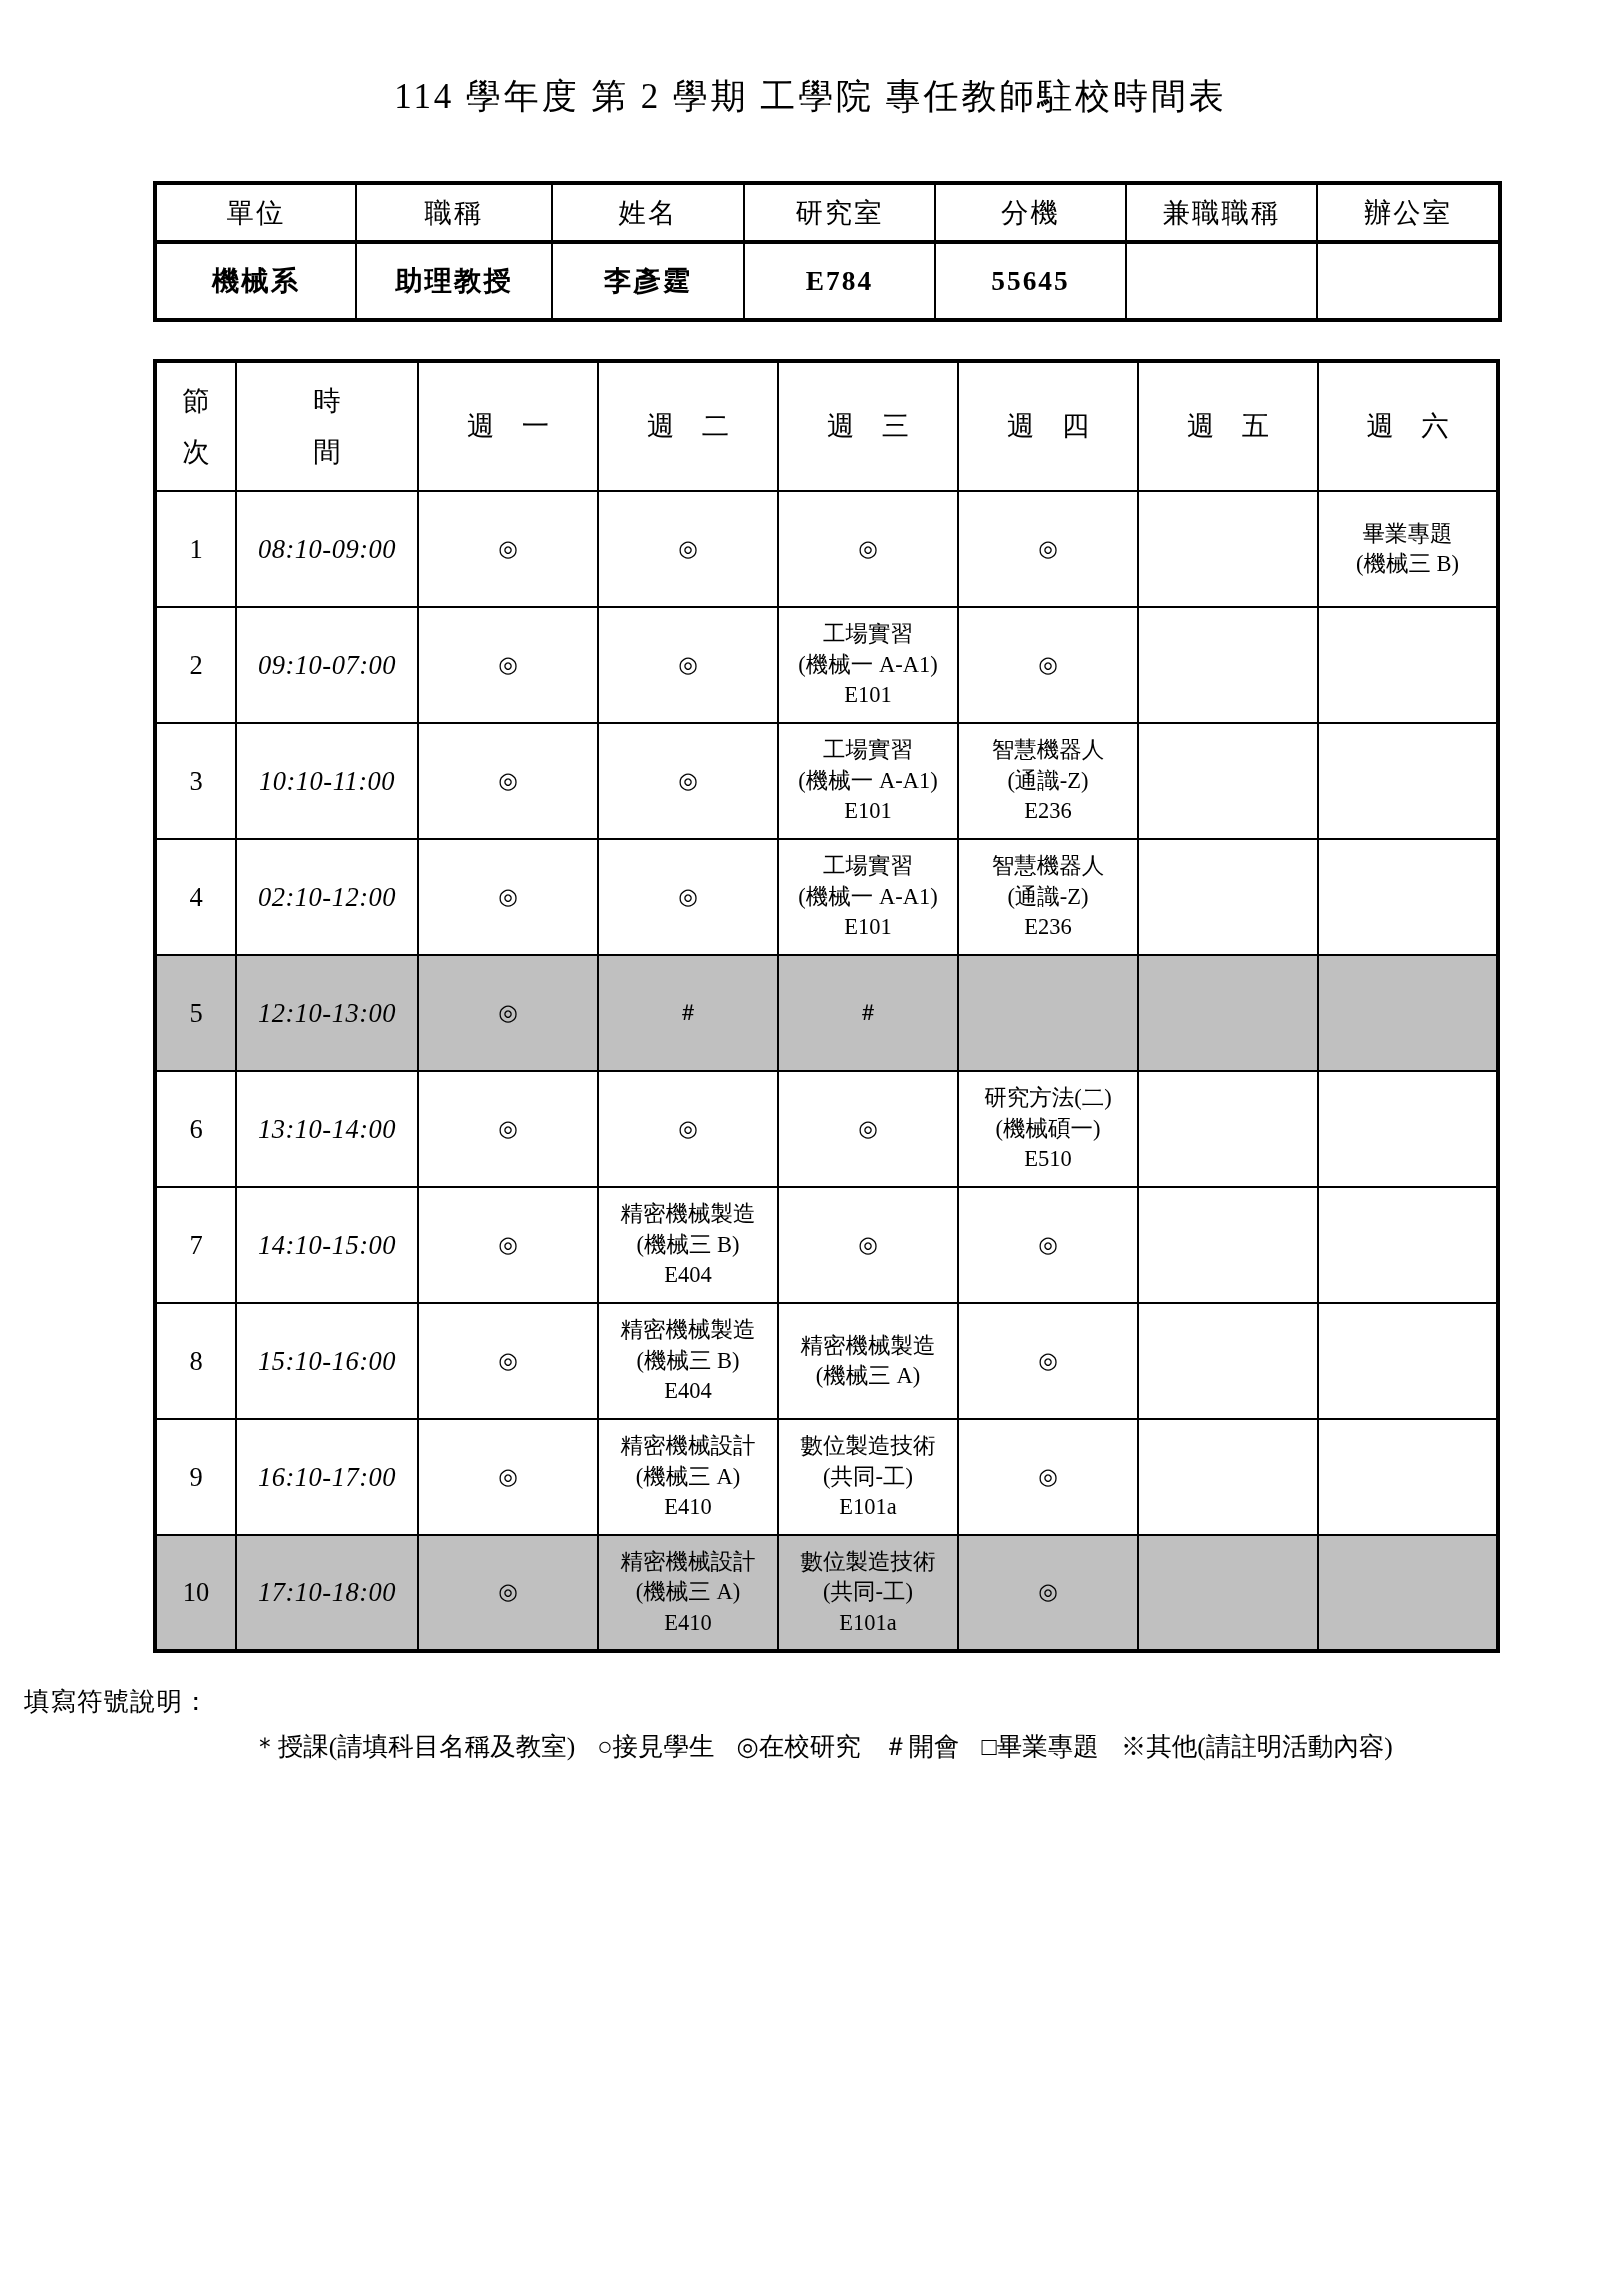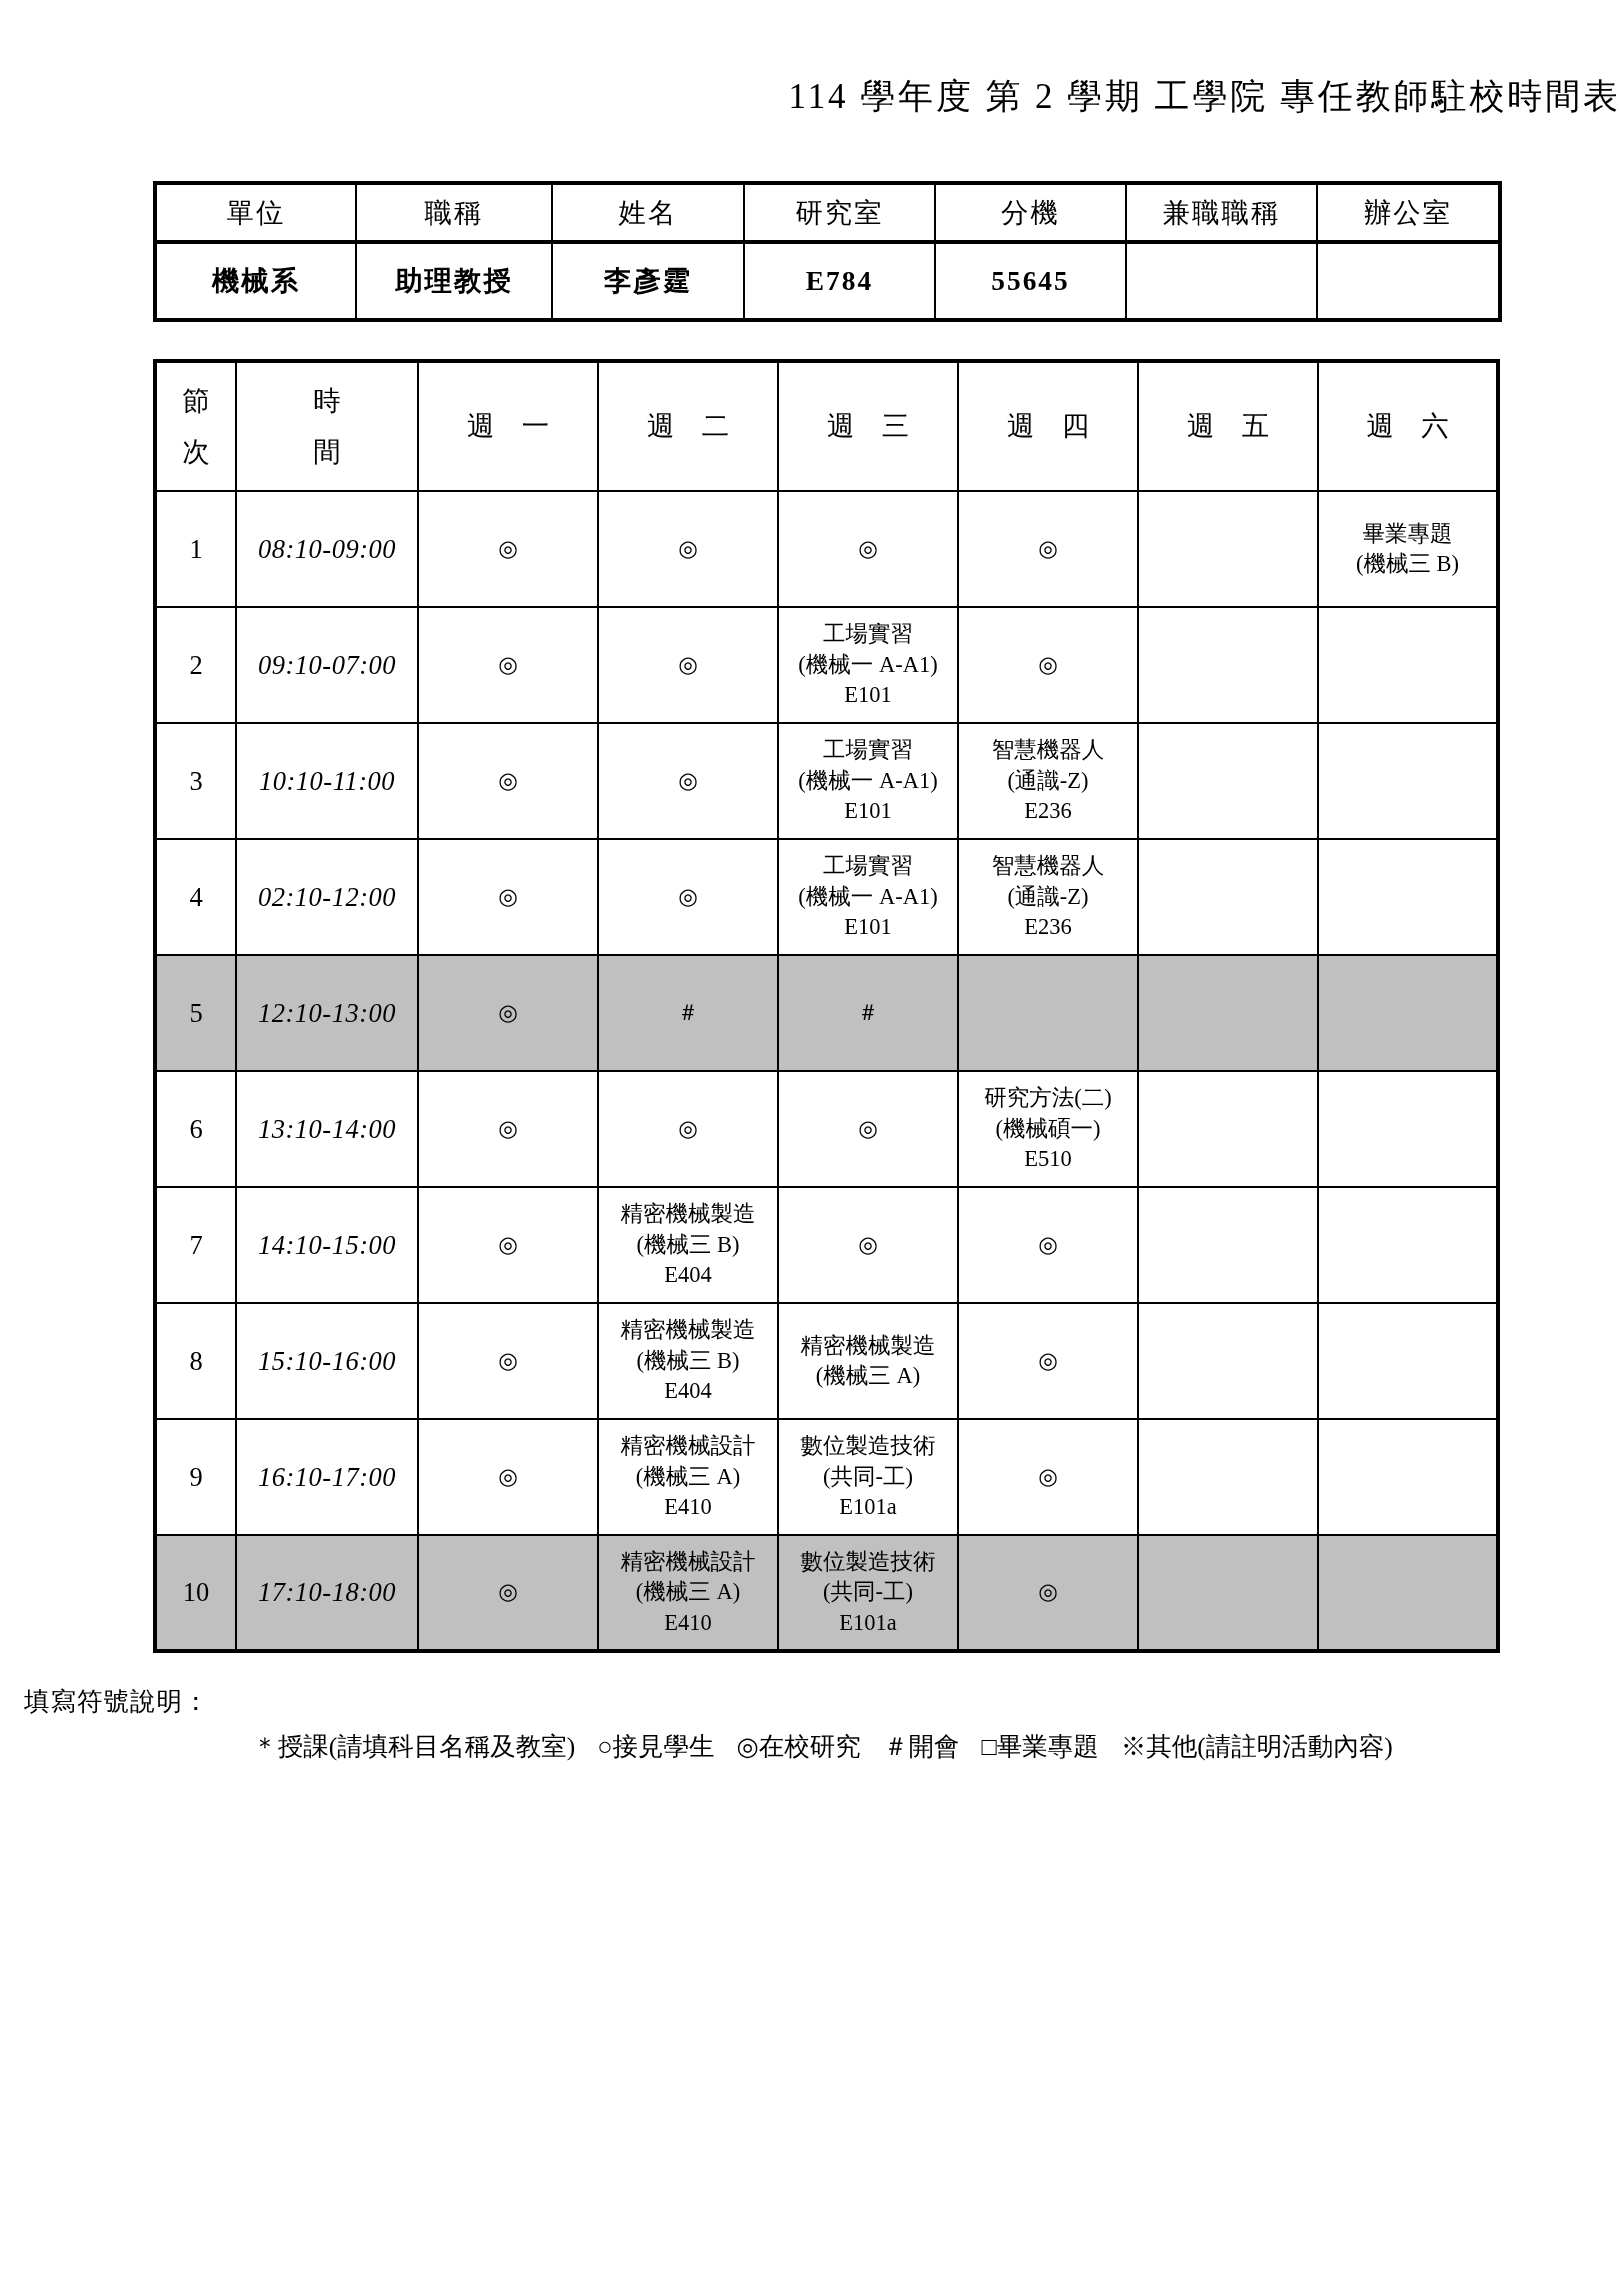--- a/index.html
+++ b/index.html
@@ -6,21 +6,21 @@
   html, body { background: #ffffff; }
   body {
     width: 1621px; height: 2293px;
     font-family: "Liberation Serif", "DejaVu Serif", serif;
     color: #000000;
   }
   .page { position: relative; width: 1621px; height: 2293px; background: #ffffff; overflow: hidden; }
 
   .title {
     margin-top: 73px;
-    text-align: right;
+    text-align: center;
     font-size: 35px;
     font-weight: normal;
     letter-spacing: 2.9px;
   }
 
   table { border-collapse: collapse; table-layout: fixed; }
   th, td {
     border: 2.9px solid #000;
     text-align: center;
     vertical-align: middle;

